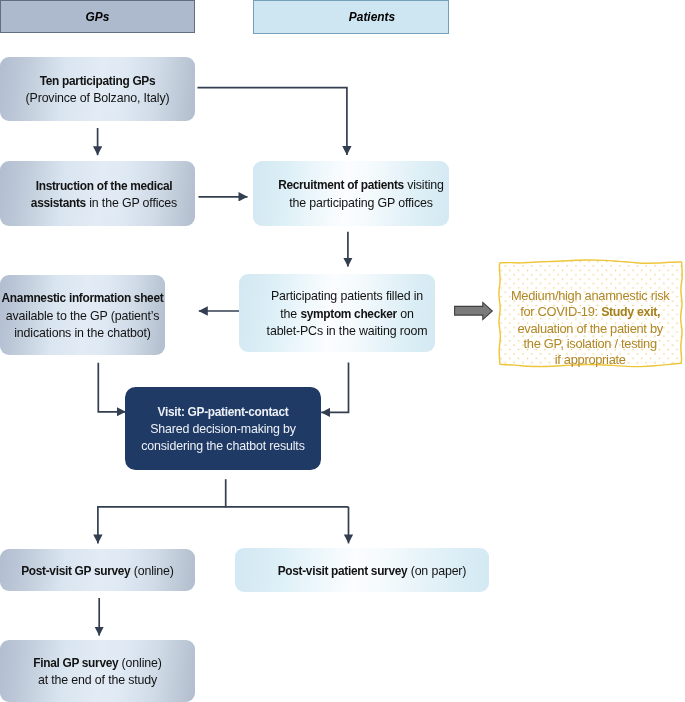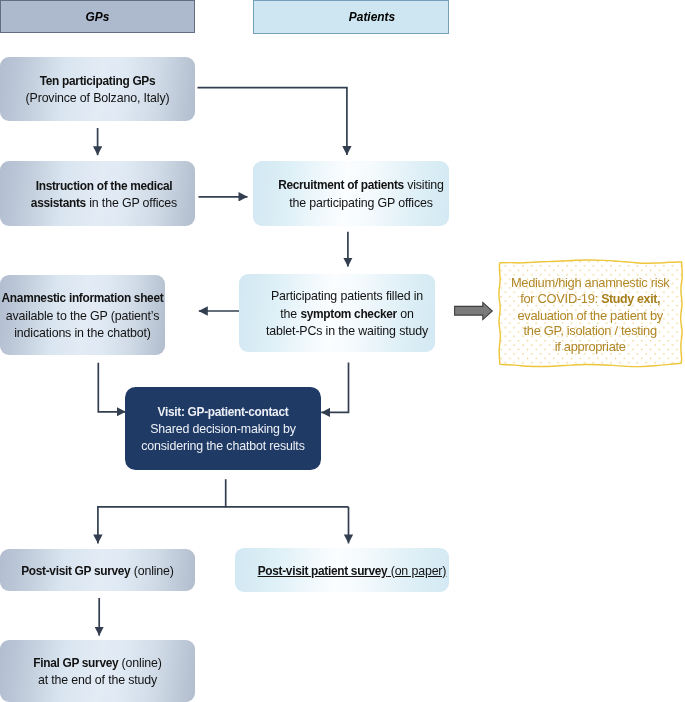--- a/index.html
+++ b/index.html
@@ -21,21 +21,21 @@
   .box .ln:first-child{margin-top:2.3px;}
   .box b{font-weight:bold;font-size:0.9597em;letter-spacing:-0.31px;}
 
   .gpbox{background:linear-gradient(96deg,#b2bed0 0%,#bbc7d7 10%,#c5d0de 17.5%,#d9e5f0 33%,#e3ebf5 51%,#dfe9f4 63%,#d0dbe7 79%,#b5c1d0 97%,#b2bed0 100%);}
   .ptbox{background:linear-gradient(96deg,#d2e8f3 0%,#d7ebf4 9%,#def0f7 19%,#edf7fb 33%,#fbfdff 47%,#f4fafc 60%,#e6f3f9 74%,#daedf5 88%,#d3e9f3 100%);padding-left:20px;}
   .navybox{background:#203a66;color:#edf0f6;border-radius:10.5px;}
 
   svg.edges{position:absolute;left:0;top:0;width:685px;height:702px;overflow:visible;pointer-events:none;}
 
   #callout{position:absolute;left:497px;top:258px;width:186px;height:112px;}
-  #callout .ctext{position:absolute;left:0.2px;top:1px;width:186px;height:112px;display:flex;
+  #callout .ctext{position:absolute;left:0.2px;top:14px;width:186px;height:112px;display:flex;
     flex-direction:column;align-items:center;justify-content:center;text-align:right;
     font-size:12.9px;letter-spacing:-0.31px;color:#b08726;}
   #callout .ctext .ln{line-height:15.85px;white-space:nowrap;}
   #callout .ctext b{font-weight:bold;font-size:0.962em;letter-spacing:-0.33px;color:#a6801c;}
 </style>
 </head>
 <body>
 
 <div id="stage">
 
@@ -95,34 +95,34 @@
     </div>
 
   <div class="box ptbox" id="b-recr" style="left:253px;top:161px;width:196px;height:65px;">
       <div class="ln"><b>Recruitment of patients</b> visiting</div>
       <div class="ln">the participating GP offices</div>
     </div>
 
   <div class="box ptbox" id="b-fill" style="left:239px;top:274px;width:196px;height:78px;">
       <div class="ln">Participating patients filled in</div>
       <div class="ln">the <b>symptom checker</b> on</div>
-      <div class="ln">tablet-PCs in the waiting study</div>
+      <div class="ln">tablet-PCs in the waiting room</div>
     </div>
 
   <div class="box gpbox" id="b-gpsurv" style="left:0px;top:549px;width:195px;height:42px;">
       <div class="ln"><b>Post-visit GP survey</b> (online)</div>
     </div>
 
   <div class="box navybox" id="b-visit" style="left:125px;top:387px;width:196px;height:83px;">
       <div class="ln"><b>Visit: GP-patient-contact</b></div>
       <div class="ln">Shared decision-making by</div>
       <div class="ln">considering the chatbot results</div>
     </div>
 
-  <div class="box ptbox" id="b-ptsurv" style="left:235px;top:548px;width:214px;height:44px;text-decoration:underline;">
+  <div class="box ptbox" id="b-ptsurv" style="left:235px;top:548px;width:254px;height:44px;">
       <div class="ln"><b>Post-visit patient survey</b> (on paper)</div>
     </div>
 
   <div class="box gpbox" id="b-final" style="left:0px;top:640px;width:195px;height:61.5px;">
       <div class="ln"><b>Final GP survey</b> (online)</div>
       <div class="ln">at the end of the study</div>
     </div>
 
   <div id="callout">
     <svg width="186" height="112" viewBox="0 0 186 112">

